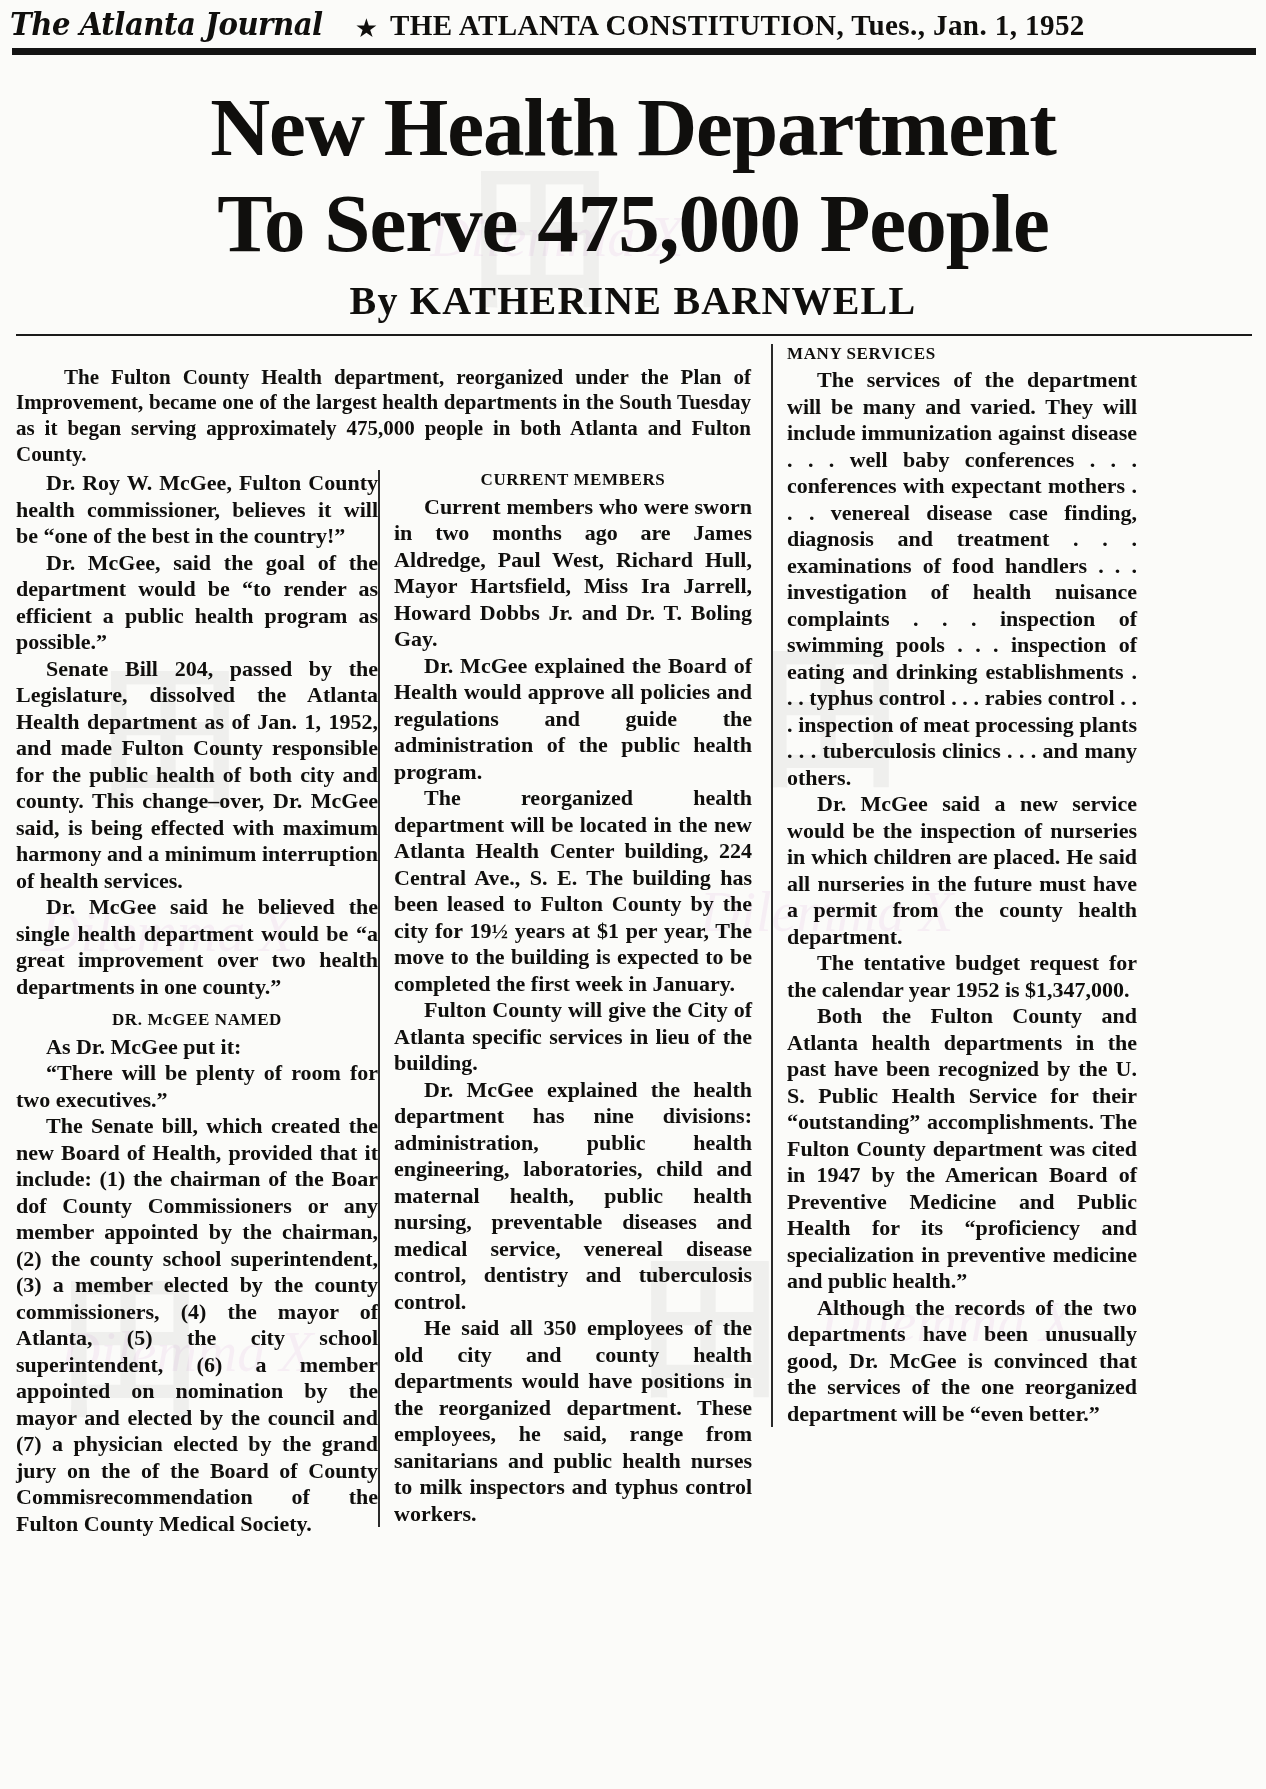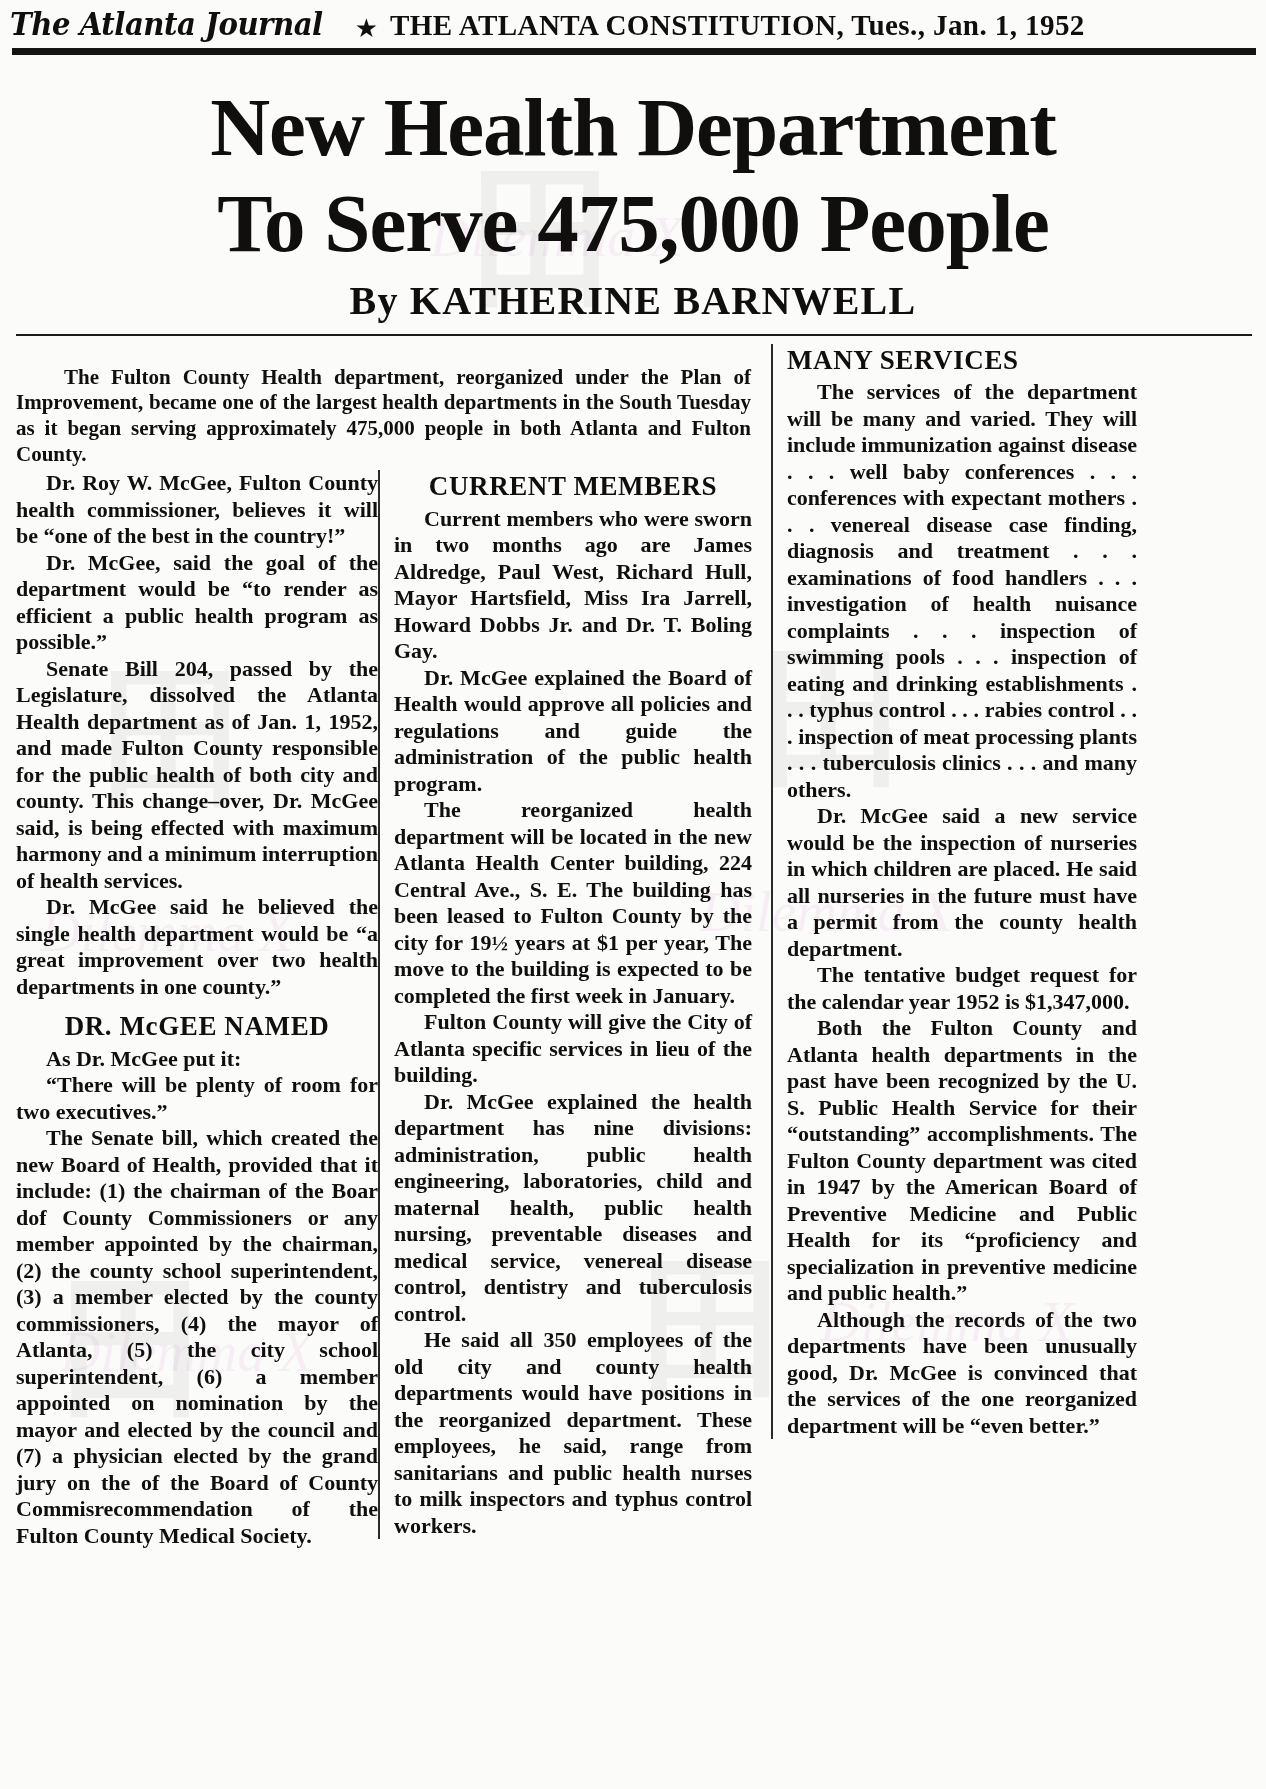--- a/index.html
+++ b/index.html
@@ -158,21 +158,21 @@
   .col-2 { width: 358px; padding-left: 14px; border-left: 2px solid #2a2a2a; }
   .col-3 { width: 350px; padding-left: 14px; border-left: 2px solid #2a2a2a; margin-left: 10px; }
 
   .col p {
     margin: 0;
     text-indent: 30px;
   }
   .subhead {
     font-family: "Liberation Serif", serif;
     font-weight: 700;
-    font-size: 27px;
+    font-size: 17px;
     letter-spacing: 0.6px;
     text-align: center;
     text-indent: 0 !important;
     margin: 10px 0 3px 0 !important;
   }
   .subhead.left { text-align: left; }
 
   
   .col-3-inner { margin-top: 0; }
 </style>

